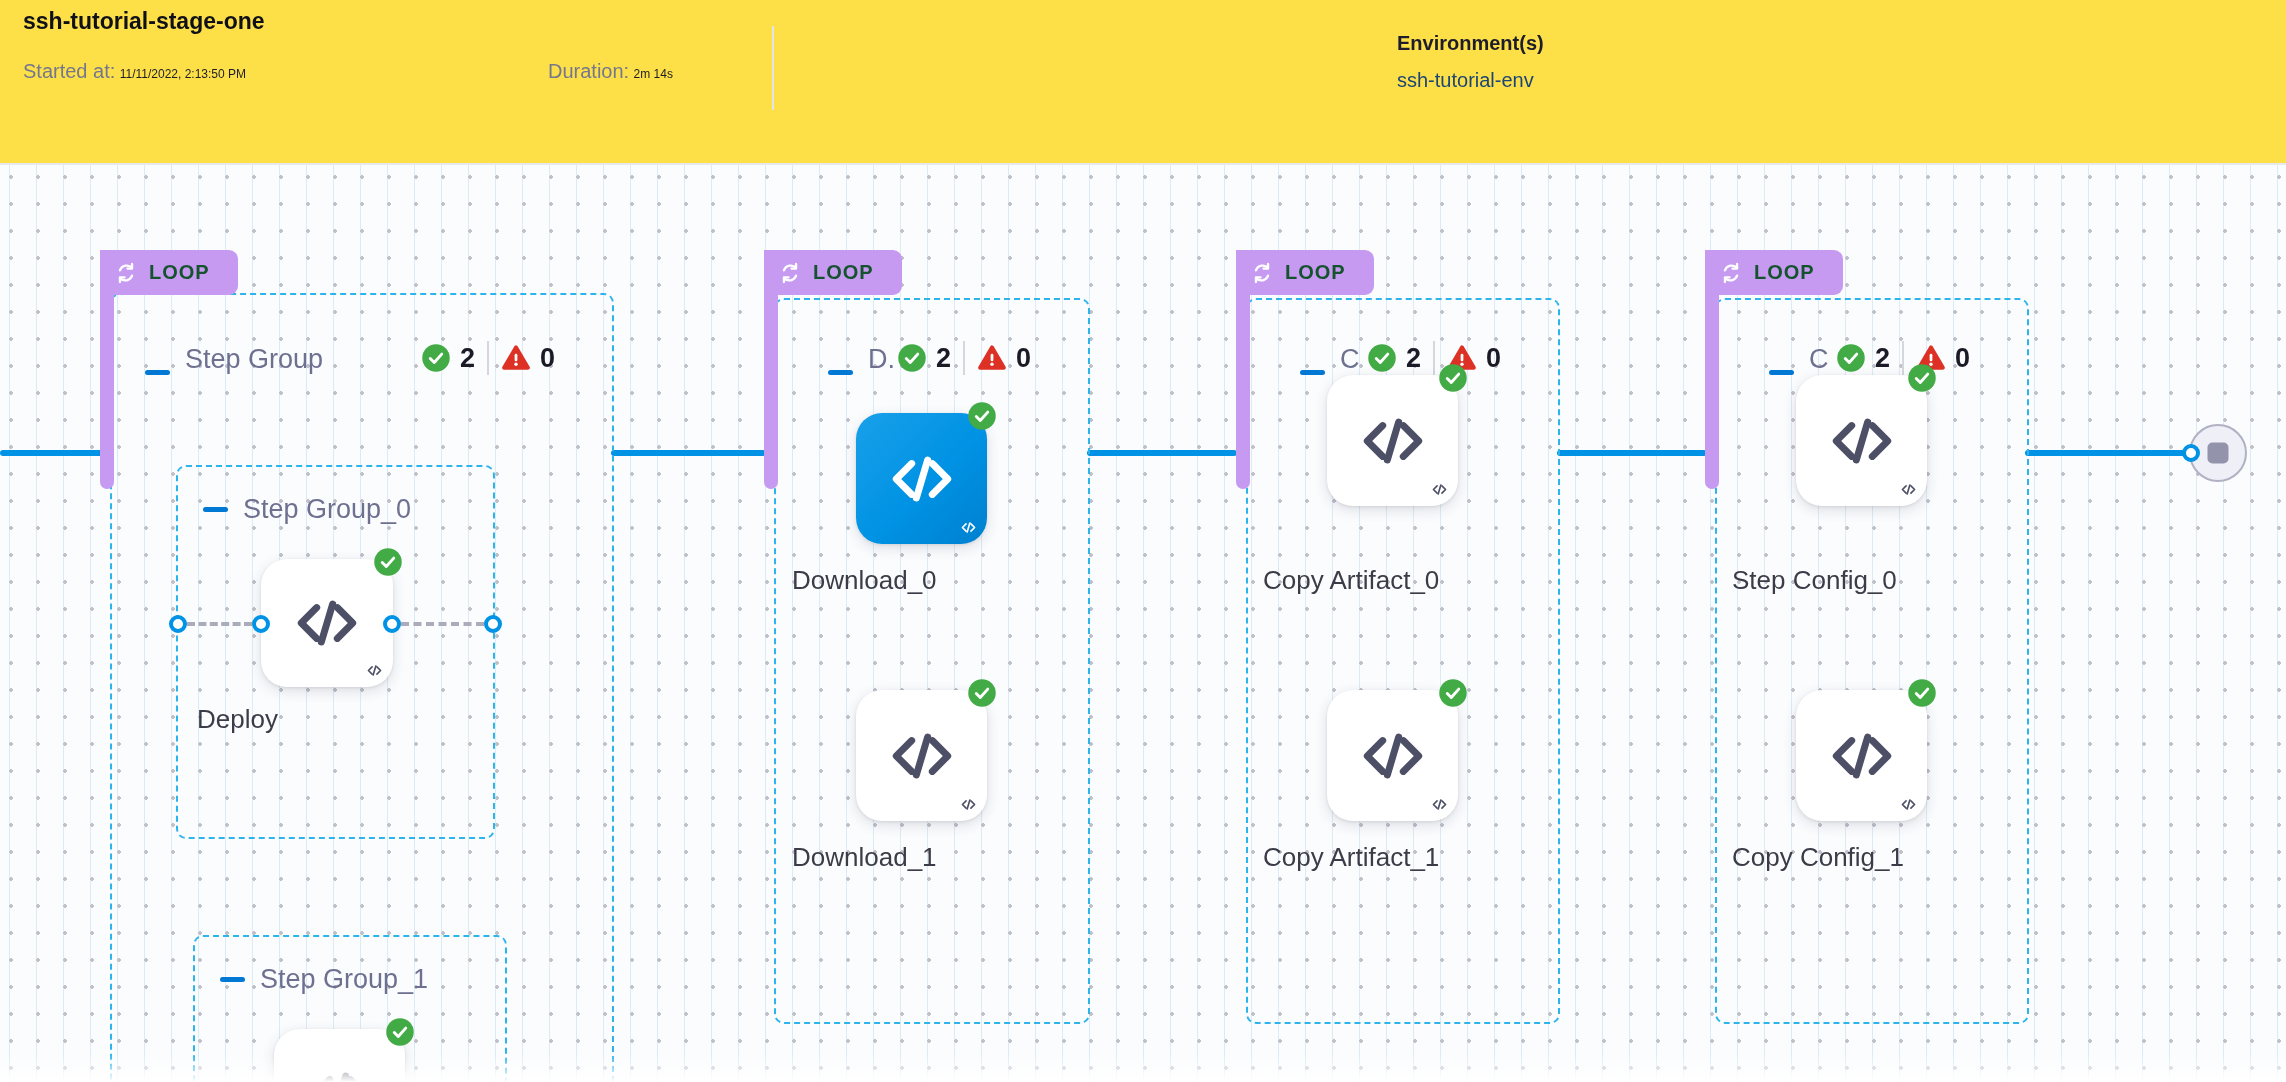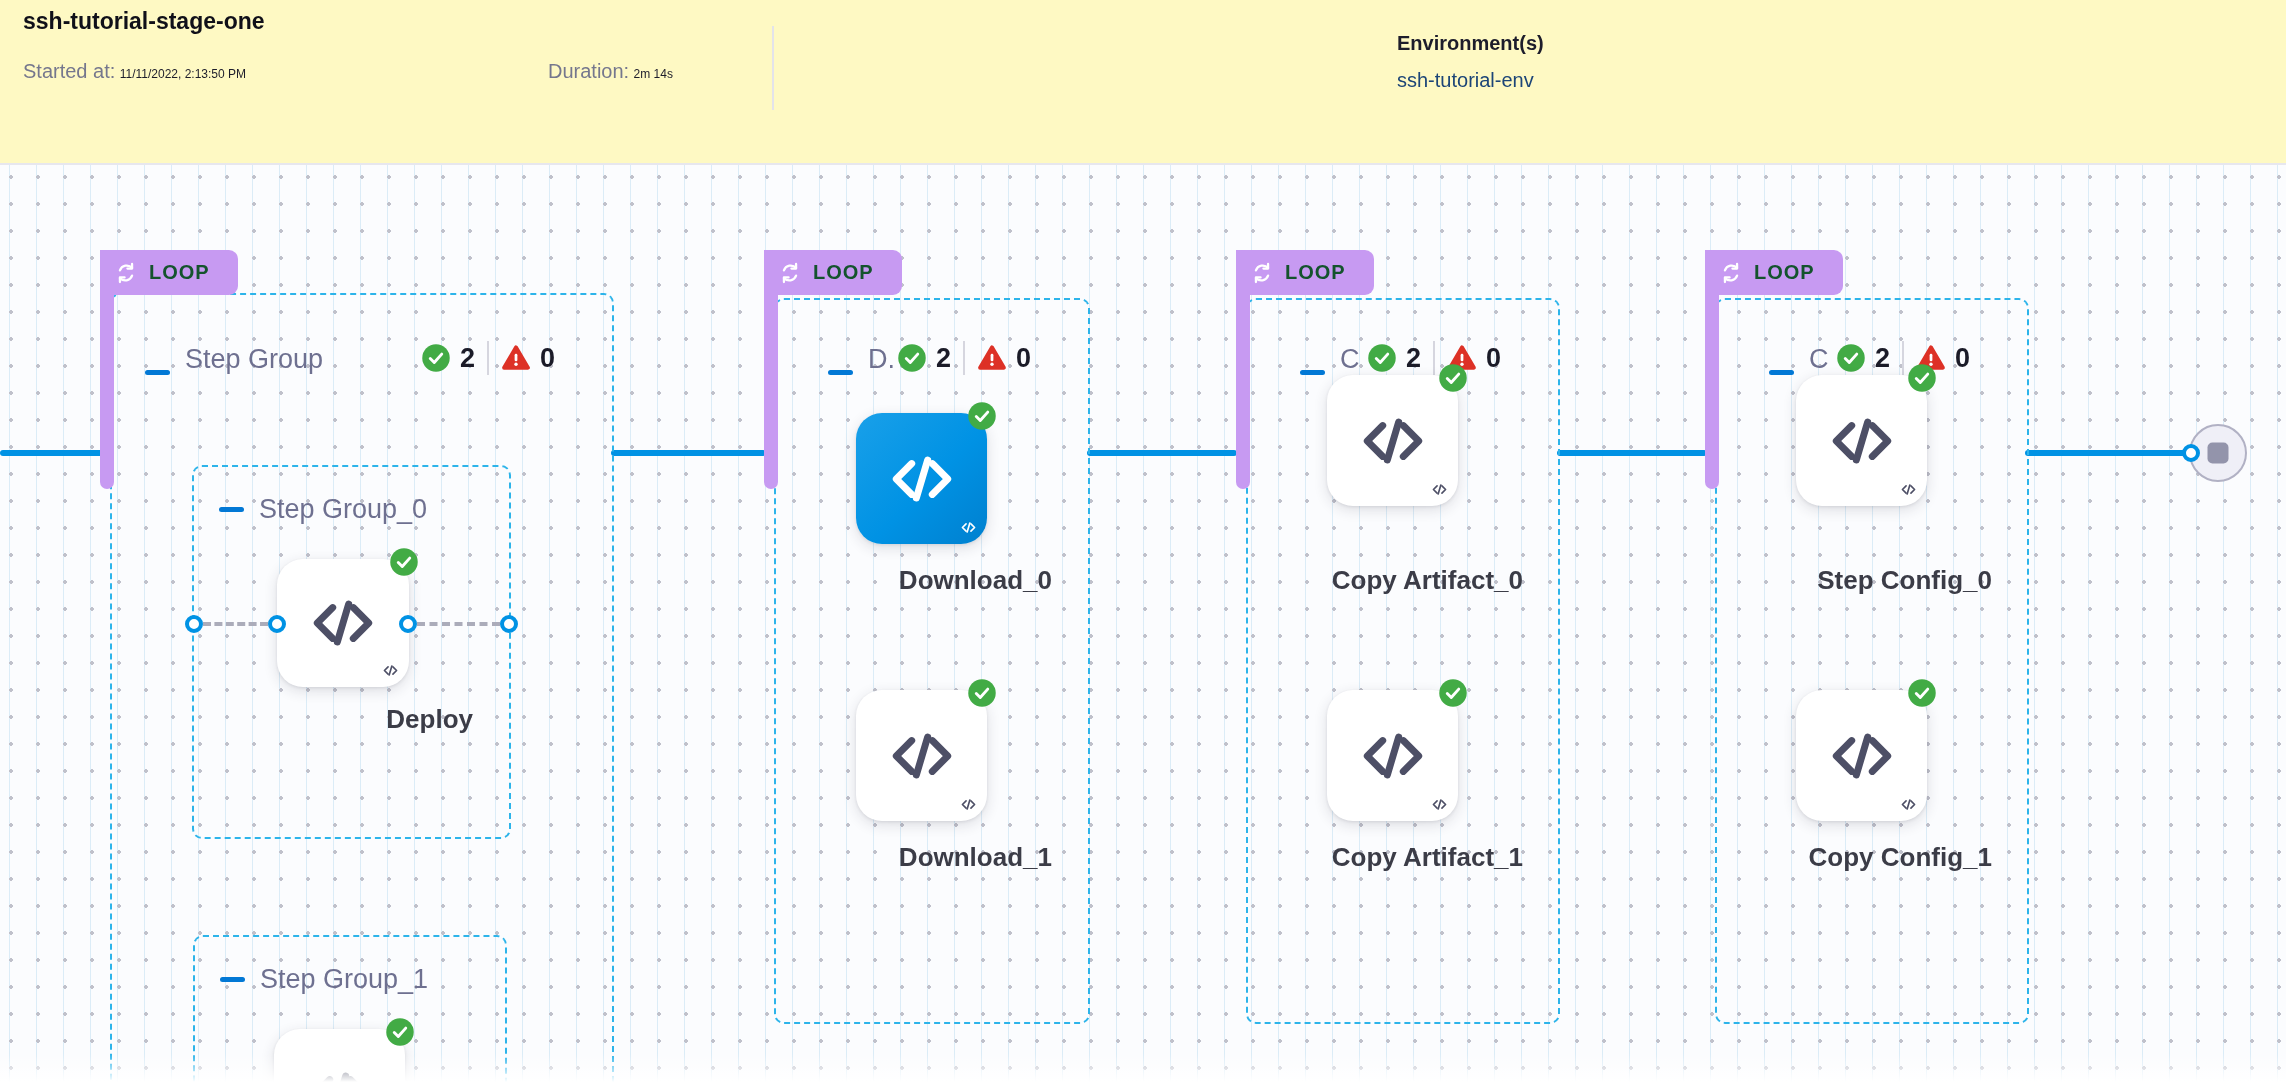--- a/index.html
+++ b/index.html
@@ -2,21 +2,21 @@
 <html><head>
 <meta charset="utf-8">
 <style>
   html,body{margin:0;padding:0;}
   body{
     width:2286px;height:1082px;overflow:hidden;position:relative;
     font-family:"Liberation Sans","DejaVu Sans",sans-serif;
     background:#fff;
   }
   
-  .hdr{position:absolute;left:0;top:0;width:2286px;height:163px;background:#fef9c3;
+  .hdr{position:absolute;left:0;top:0;width:2286px;height:163px;background:#fde047;
        border-bottom:2px solid #e7e7ee;z-index:60;}
   .hdr .title{position:absolute;left:23px;top:8px;font-size:23px;font-weight:700;color:#101019;}
   .meta-label{color:#75778d;font-size:20px;}
   .meta-value{color:#1d1d2b;font-size:12px;}
   .m-started{position:absolute;left:23px;top:60px;}
   .m-duration{position:absolute;left:548px;top:60px;}
   .hdr-divider{position:absolute;left:772px;top:26px;width:2px;height:84px;background:#e3e3ea;}
   .svc-block{position:absolute;top:32px;}
   .svc-block .blk-label{font-size:20px;font-weight:700;color:#1d1d2b;display:block;margin-bottom:14px;}
   .svc-block a{font-size:20px;color:#1c4577;text-decoration:none;display:block;cursor:pointer;}
@@ -57,32 +57,32 @@
   .g2 .ghead,.g3 .ghead,.g4 .ghead{margin-top:31px;}
   .minus{width:25px;height:5px;border-radius:3px;background:#0278d5;flex:none;cursor:pointer;}
   .glabel{flex:1;min-width:0;margin-left:15px;font-size:27px;color:#6e7090;
     white-space:nowrap;overflow:hidden;}
   .status{display:flex;align-items:center;flex:none;}
   .status .cnt{font-size:27px;font-weight:700;color:#1b1b28;margin-left:9px;}
   .status .sdiv{width:2px;height:34px;background:#d6d6df;margin:0 12px;}
   .icon30{width:30px;height:30px;flex:none;}
   
   .sgbox{position:absolute;border:2px dashed #2db4ea;border-radius:10px;}
-  .sg0{left:80px;top:170px;width:315px;height:370px;}
+  .sg0{left:64px;top:170px;width:315px;height:370px;}
   .sg1{left:81px;top:640px;width:310px;height:300px;}
   .sghead{display:flex;align-items:center;margin:27px 0 0 25px;}
   .sghead .glabel{flex:none;}
   
   .node{position:absolute;width:131px;height:131px;border-radius:26px;background:#fff;
     box-shadow:0 4px 14px rgba(40,41,61,0.14),0 1px 3px rgba(40,41,61,0.10);z-index:4;cursor:pointer;}
   .node.selected{background:linear-gradient(135deg,#19a0e9 0%,#0092e4 55%,#0080cf 100%);}
   .node .big-code{position:absolute;left:50%;top:50%;transform:translate(-50%,-50%);width:72px;height:72px;}
   .node .small-code{position:absolute;right:10px;bottom:8px;width:17px;height:17px;}
   .check-badge{position:absolute;top:-12px;right:-10px;width:30px;height:30px;z-index:6;}
-  .node-label{position:absolute;width:260px;text-align:right;font-size:26px;color:#3b3c47;z-index:4;font-weight:bold;}
+  .node-label{position:absolute;width:260px;text-align:left;font-size:26px;color:#3b3c47;z-index:4;}
   .nx{left:80px;} .r1{top:113px;} .r2{top:390px;}
   .lr1{top:265px;} .lr2{top:542px;}
   .lx{left:16px;}
   
   .ring{position:absolute;width:18px;height:18px;box-sizing:border-box;border:4px solid #0092e4;
     background:#fff;border-radius:50%;z-index:6;}
   .dash-seg{position:absolute;height:0;border-top:4px dashed #abacba;z-index:5;}
   
   .end-circle{position:absolute;left:2189px;top:261px;width:58px;height:58px;border-radius:50%;
     background:#efeff7;border:2px solid #b1b1c4;box-sizing:border-box;z-index:4;}

